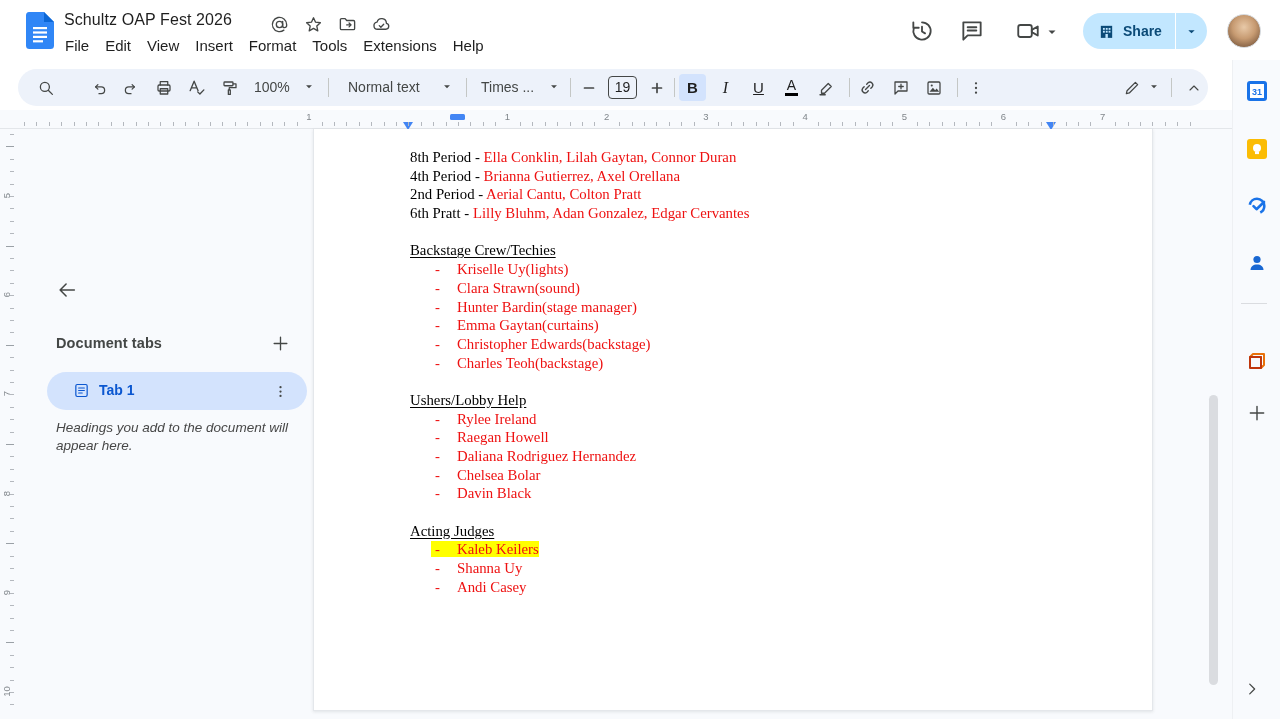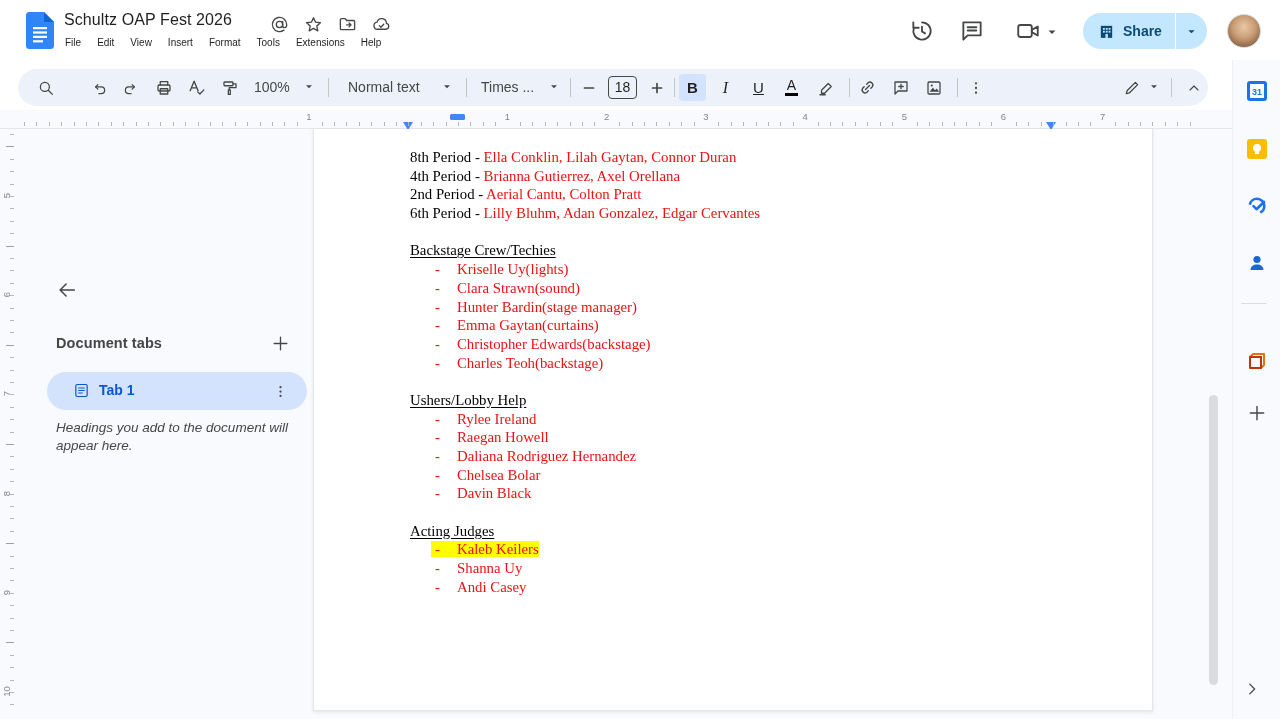--- a/index.html
+++ b/index.html
@@ -10,21 +10,21 @@
   html,body{width:1280px;height:719px;overflow:hidden;}
   body{font-family:"Liberation Sans",sans-serif;background:#fff;position:relative;}
   svg{display:block;}
 
   
   #app-header{position:absolute;left:0;top:0;width:1280px;height:60px;background:#fff;}
   #docs-logo{position:absolute;left:26px;top:12px;width:28px;height:37px;}
   #doc-title{position:absolute;left:64px;top:11px;font-size:16px;color:#1f1f1f;letter-spacing:.1px;}
   .title-ic{position:absolute;top:15px;width:19px;height:19px;color:#444746;cursor:pointer;}
   #menu-row{position:absolute;left:57px;top:35px;display:flex;}
-  .menu-item{font-size:10px;color:#1f1f1f;padding:2px 8px;border-radius:8px;cursor:pointer;}
+  .menu-item{font-size:15px;color:#1f1f1f;padding:2px 8px;border-radius:8px;cursor:pointer;}
   .hdr-ic{position:absolute;top:18px;width:26px;height:26px;color:#444746;cursor:pointer;}
   #share-btn{position:absolute;left:1083px;top:13px;width:124px;height:36px;background:var(--sharebg);
     border-radius:18px;display:flex;align-items:center;cursor:pointer;}
   #share-main{display:flex;align-items:center;gap:8px;padding-left:15px;width:92px;height:100%;}
   #share-label{font-size:14px;font-weight:bold;color:#0b4a77;}
   #share-sep{width:1px;height:36px;background:#fff;}
   #share-caret{flex:1;display:flex;align-items:center;justify-content:center;height:100%;}
   #avatar{position:absolute;left:1227px;top:14px;width:34px;height:34px;border-radius:50%;
     background:radial-gradient(circle at 50% 38%,#e8c9a8 0%,#c79b72 45%,#8a6648 78%,#6b4e38 100%);
     border:1px solid #d5d9dd;cursor:pointer;}
@@ -236,21 +236,21 @@
   <svg class="tb-caret" style="left:531px" viewBox="0 0 12 12">
       <path d="M2.5 4l3.5 3.5L9.5 4z" fill="currentColor"></path>
     </svg>
   <div class="tb-div" style="left:552px"></div>
 
   <div class="tb-btn" style="left:557px">
     <svg width="14" height="14" viewBox="0 0 14 14">
         <path d="M2.5 7h9" class="ic-stroke"></path>
       </svg>
   </div>
-  <div id="font-size-box">18</div>
+  <div id="font-size-box">19</div>
   <div class="tb-btn" style="left:625px">
     <svg width="14" height="14" viewBox="0 0 14 14">
         <path d="M2.5 7h9M7 2.5v9" class="ic-stroke"></path>
       </svg>
   </div>
   <div class="tb-div" style="left:656px"></div>
 
   <div class="tb-btn active" style="left:661px">
       <span class="glyph b">B</span>
     </div>
@@ -472,21 +472,21 @@
     <div class="vtick" style="top: 550.6px;"></div>
     <div class="vtick" style="top: 563px;"></div>
     <div class="vtick" style="top: 575.4px;"></div>
   </div>
 
 <div id="page"></div>
 <div id="doc-content">
     <div class="dline"><span>8th Period - </span><span class="red">Ella Conklin, Lilah Gaytan, Connor Duran</span></div>
     <div class="dline"><span>4th Period - </span><span class="red">Brianna Gutierrez, Axel Orellana</span></div>
     <div class="dline"><span>2nd Period - </span><span class="red">Aerial Cantu, Colton Pratt</span></div>
-    <div class="dline"><span>6th Period - </span><span class="red">Lilly Bluhm, Adan Gonzalez, Edgar Cervantes</span></div>
+    <div class="dline"><span>6th Pratt - </span><span class="red">Lilly Bluhm, Adan Gonzalez, Edgar Cervantes</span></div>
     <div class="dline blank"></div>
     <div class="dline heading">Backstage Crew/Techies</div>
     <div class="dline bline"><span class="bwrap"><span class="dash">-</span><span class="red">Kriselle Uy(lights)</span></span></div>
     <div class="dline bline"><span class="bwrap"><span class="dash">-</span><span class="red">Clara Strawn(sound)</span></span></div>
     <div class="dline bline"><span class="bwrap"><span class="dash">-</span><span class="red">Hunter Bardin(stage manager)</span></span></div>
     <div class="dline bline"><span class="bwrap"><span class="dash">-</span><span class="red">Emma Gaytan(curtains)</span></span></div>
     <div class="dline bline"><span class="bwrap"><span class="dash">-</span><span class="red">Christopher Edwards(backstage)</span></span></div>
     <div class="dline bline"><span class="bwrap"><span class="dash">-</span><span class="red">Charles Teoh(backstage)</span></span></div>
     <div class="dline blank"></div>
     <div class="dline heading">Ushers/Lobby Help</div>

